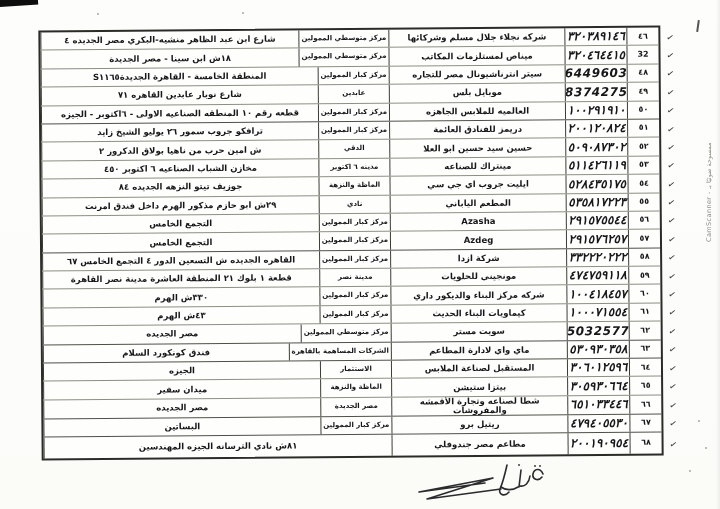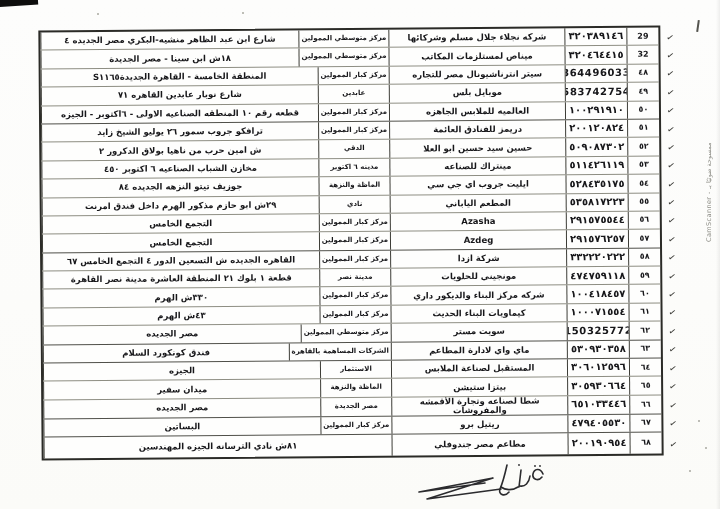--- a/index.html
+++ b/index.html
@@ -38,21 +38,21 @@
   }
   .row:last-child{border-bottom:none;flex:1.2;}
   .cell{
     display:flex;align-items:center;justify-content:center;
     box-sizing:border-box;border-left:1px solid #3d3d37;
     padding:0 2px;overflow:hidden;text-align:center;
     color:#17171a;font-weight:bold;line-height:1.05;
   }
   .cell:last-child{border-left:none;}
   .c-no   {flex:0 0 32px;font-size:8px;}
-  .c-phone{flex:0 0 62px;font-size:10px;letter-spacing:.6px;}
+  .c-phone{flex:0 0 62px;font-size:12px;letter-spacing:.6px;font-style:italic;}
   .c-name {flex:0 0 176px;font-size:8.5px;}
   .c-cat  {flex:0 0 71px;font-size:7px;white-space:nowrap;overflow:visible;}
   .c-addr {flex:1 1 auto;font-size:8.5px;}
   
   .tick{
     position:absolute;right:-16px;top:55%;
     transform:translateY(-50%) rotate(14deg);
     font-size:9px;color:#3e3e3a;font-weight:bold;
   }
   
@@ -72,21 +72,21 @@
 <body>
 
 <div class="page">
 
   <div class="corner-mark"></div>
   <div class="edge-shade"></div>
 
   <div class="scan-table">
 
   <div class="row">
-      <div class="cell c-no">29</div>
+      <div class="cell c-no">٤٦</div>
       <div class="cell c-phone">٣٢٠٣٨٩١٤٦</div>
       <div class="cell c-name">شركه نجلاء جلال مسلم وشركائها</div>
       <div class="cell c-cat">مركز متوسطي الممولين</div>
       <div class="cell c-addr">شارع ابن عبد الظاهر منشيه-البكري مصر الجديده ٤</div>
       <span class="tick">✓</span>
     </div>
       <div class="row">
       <div class="cell c-no">32</div>
       <div class="cell c-phone">٣٢٠٤٦٤٤١٥</div>
       <div class="cell c-name">ميناص لمستلزمات المكاتب</div>

